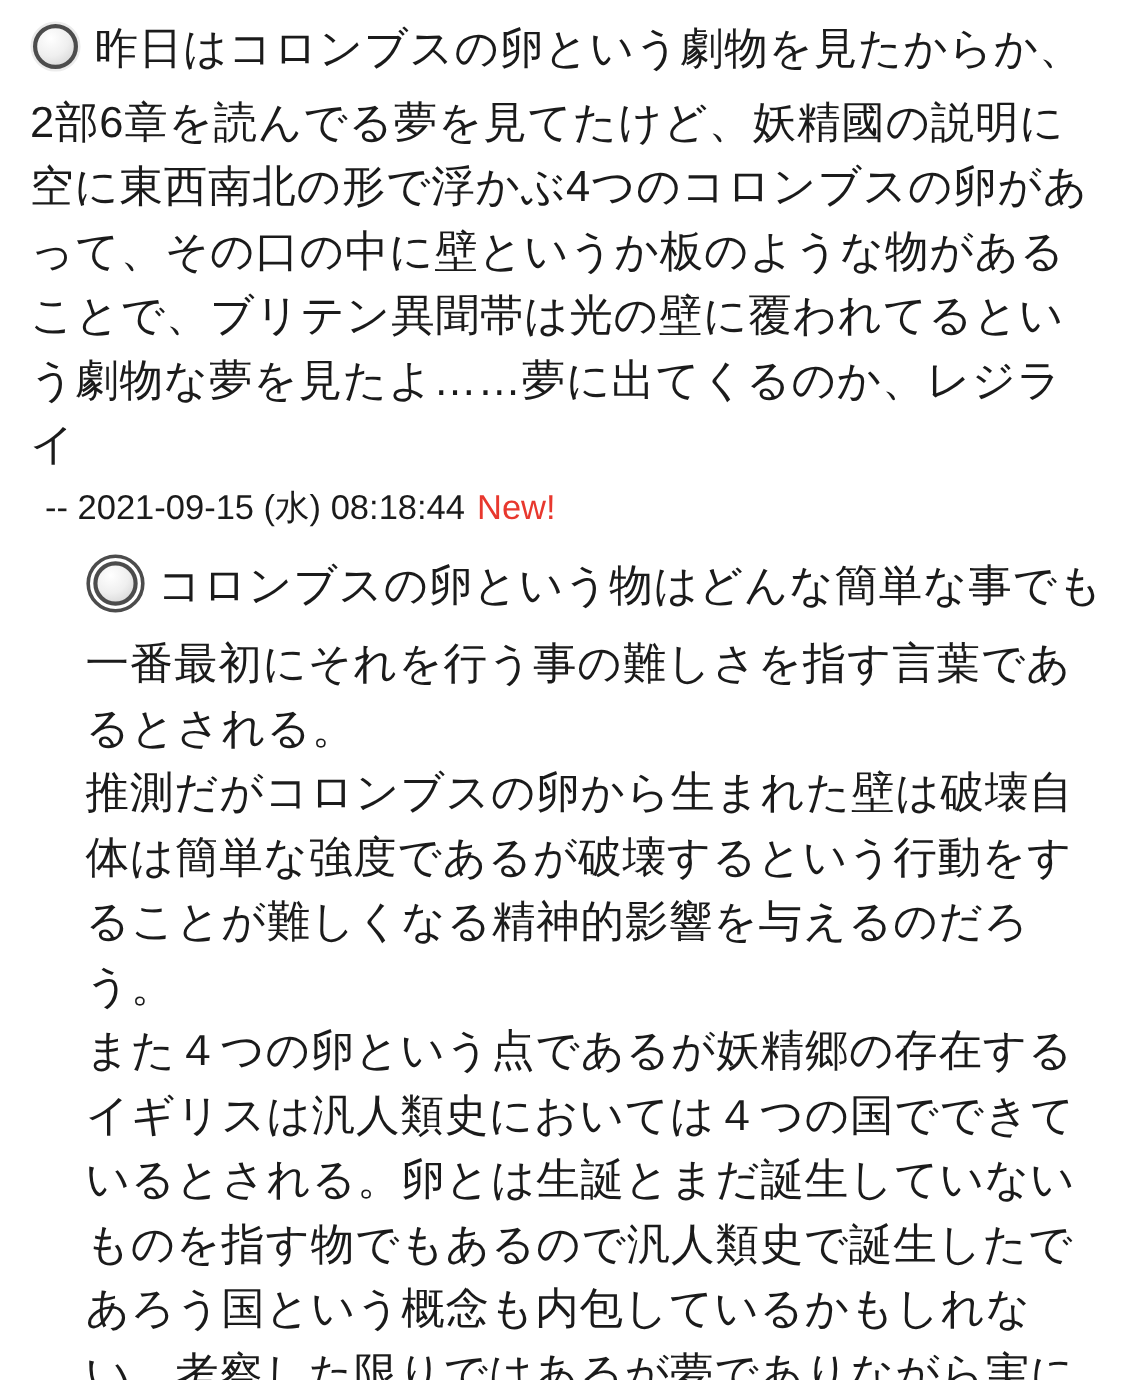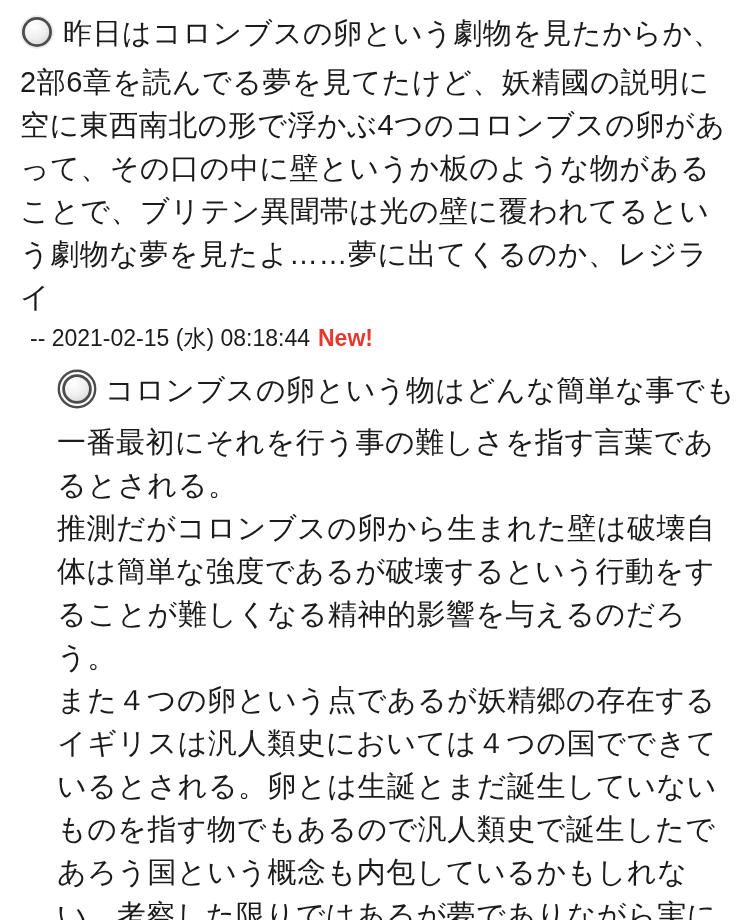--- a/index.html
+++ b/index.html
@@ -43,21 +43,20 @@
   .stamp-line {
     font-size: 23px;
     line-height: 34px;
     margin-left: 10px;
     margin-top: 2px;
     letter-spacing: 0px;
   }
   .new-badge {
     color: #e8382e;
     margin-left: 8px;
-    font-weight: bold;
   }
   .reply {
     margin-left: 37px;
     margin-top: 14px;
   }
 </style>
 </head>
 <body>
 
 <div class="thread">
@@ -67,21 +66,21 @@
       <defs>
         <radialGradient id="g1" cx="38%" cy="30%" r="80%">
           <stop offset="0%" stop-color="#ffffff"></stop>
           <stop offset="55%" stop-color="#efefef"></stop>
           <stop offset="100%" stop-color="#d3d3d3"></stop>
         </radialGradient>
       </defs>
       <circle cx="17" cy="17" r="15.7" fill="none" stroke="#ececec" stroke-width="2"></circle>
       <circle cx="17" cy="17" r="13.6" fill="url(#g1)" stroke="#4c4c4c" stroke-width="2.8"></circle>
     </svg></span><span class="comment-body">昨日はコロンブスの卵という劇物を見たからか、2部6章を読んでる夢を見てたけど、妖精國の説明に空に東西南北の形で浮かぶ4つのコロンブスの卵があって、その口の中に壁というか板のような物があることで、ブリテン異聞帯は光の壁に覆われてるという劇物な夢を見たよ……夢に出てくるのか、レジライ</span>
-    <div class="stamp-line"><span>-- 2021-02-15 (水) 08:18:44</span><span class="new-badge">New!</span></div>
+    <div class="stamp-line"><span>-- 2021-09-15 (水) 08:18:44</span><span class="new-badge">New!</span></div>
   </div>
 
   <div class="comment reply">
     <span class="bullet-reply"><svg width="40" height="40" viewBox="0 0 40 40" aria-hidden="true">
       <defs>
         <radialGradient id="g2" cx="38%" cy="30%" r="80%">
           <stop offset="0%" stop-color="#ffffff"></stop>
           <stop offset="55%" stop-color="#efefef"></stop>
           <stop offset="100%" stop-color="#d3d3d3"></stop>
         </radialGradient>

